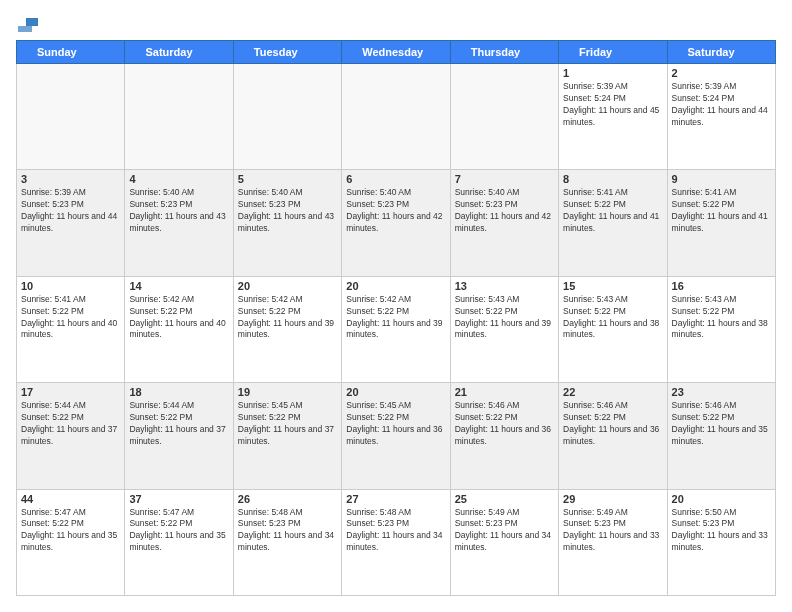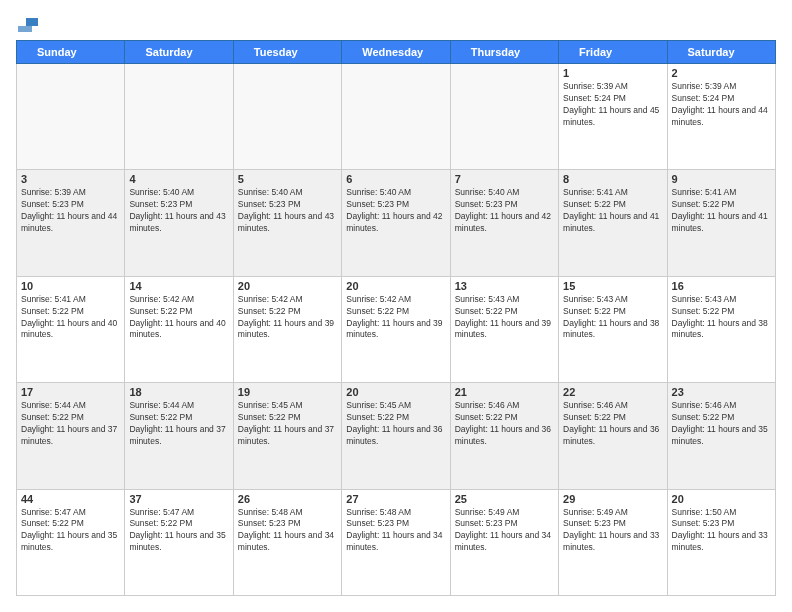--- a/index.html
+++ b/index.html
@@ -320,20 +320,20 @@
 Daylight: 11 hours and 34 minutes.</div>
           </td>
           <td>
             <span class="day-num">29</span>
             <div class="day-info" style="white-space: pre-line;">Sunrise: 5:49 AM
 Sunset: 5:23 PM
 Daylight: 11 hours and 33 minutes.</div>
           </td>
           <td>
             <span class="day-num">20</span>
-            <div class="day-info" style="white-space: pre-line;">Sunrise: 1:50 AM
+            <div class="day-info" style="white-space: pre-line;">Sunrise: 5:50 AM
 Sunset: 5:23 PM
 Daylight: 11 hours and 33 minutes.</div>
           </td>
         </tr>
       </tbody>
   </table>
 </div>
 
 </body></html>

